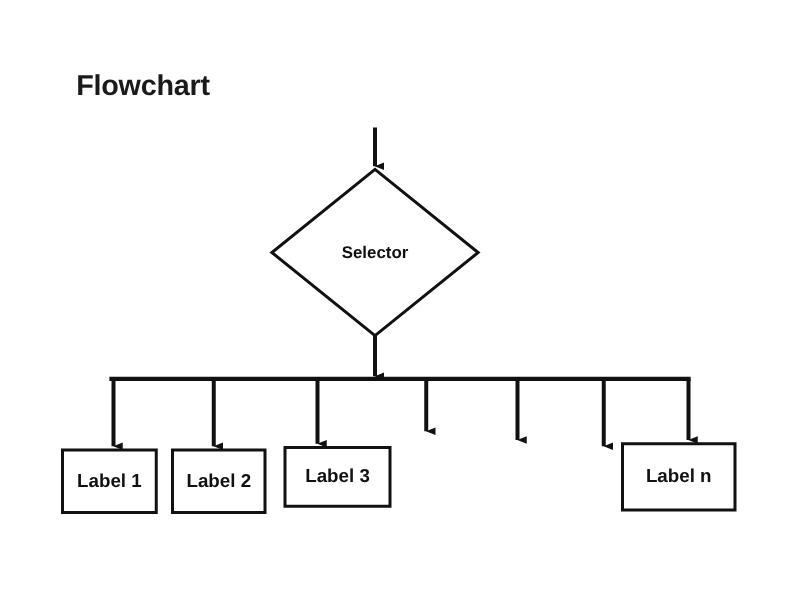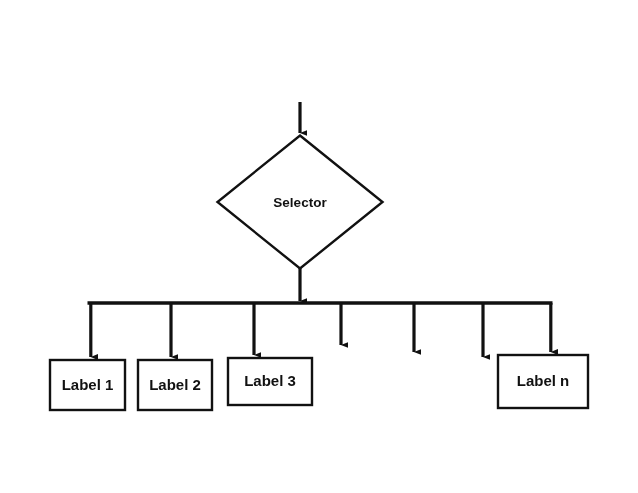--- a/index.html
+++ b/index.html
@@ -58,20 +58,21 @@
     stroke: #111111;
     stroke-width: 3.4;
     fill: none;
   }
 </style>
 </head>
 <body>
 
 <div id="canvas">
 
+  <div id="page-title">Flowchart</div>
 
   <svg id="diagram-svg" viewBox="0 0 638 493">
 
     <defs>
       <marker id="arrowhead" markerWidth="7" markerHeight="8" refX="3.2" refY="7.4" orient="auto" markerUnits="userSpaceOnUse">
         <path d="M 0.2 0 L 3.2 7.6 L 6.2 0 Z" fill="#111111"></path>
       </marker>
     </defs>
 
     <line class="connector" x1="300" y1="102" x2="300" y2="133" marker-end="url(#arrowhead)"></line>

